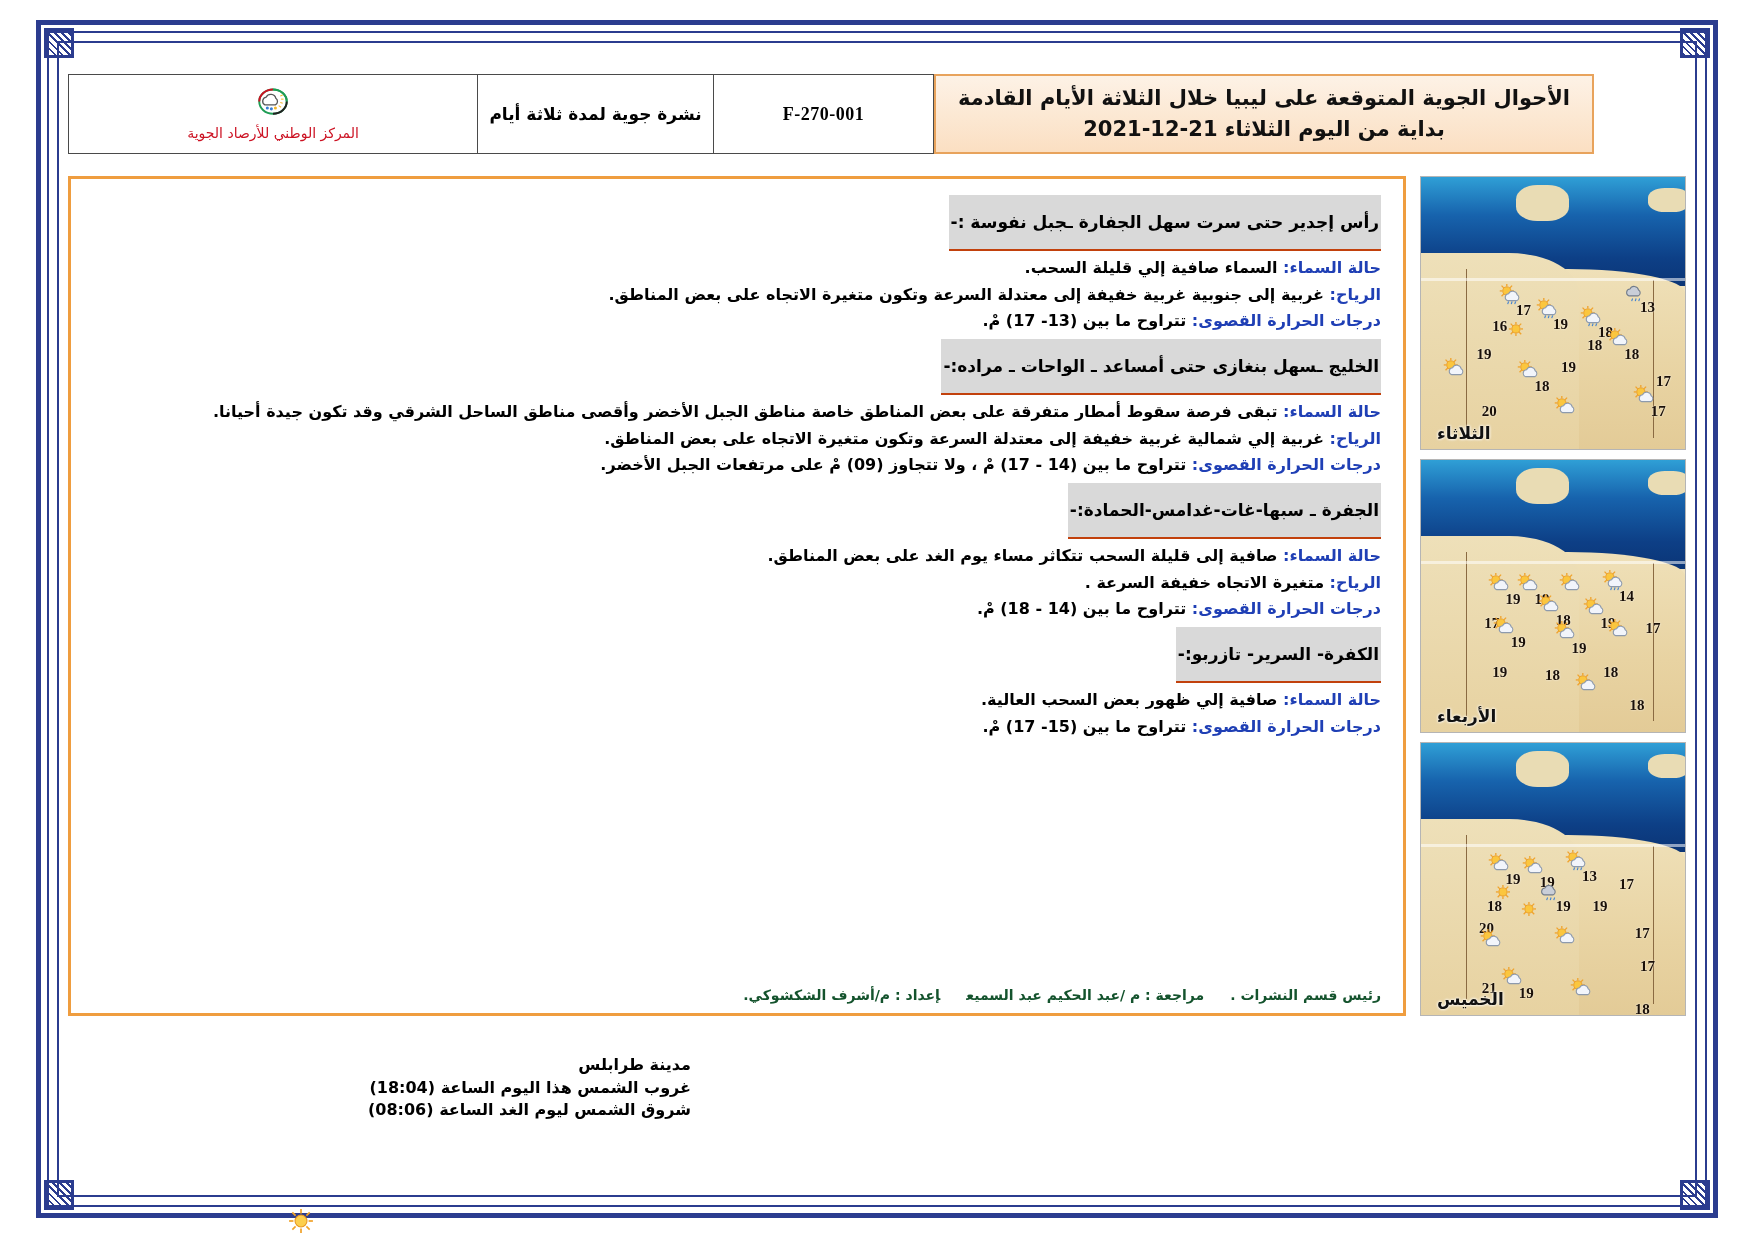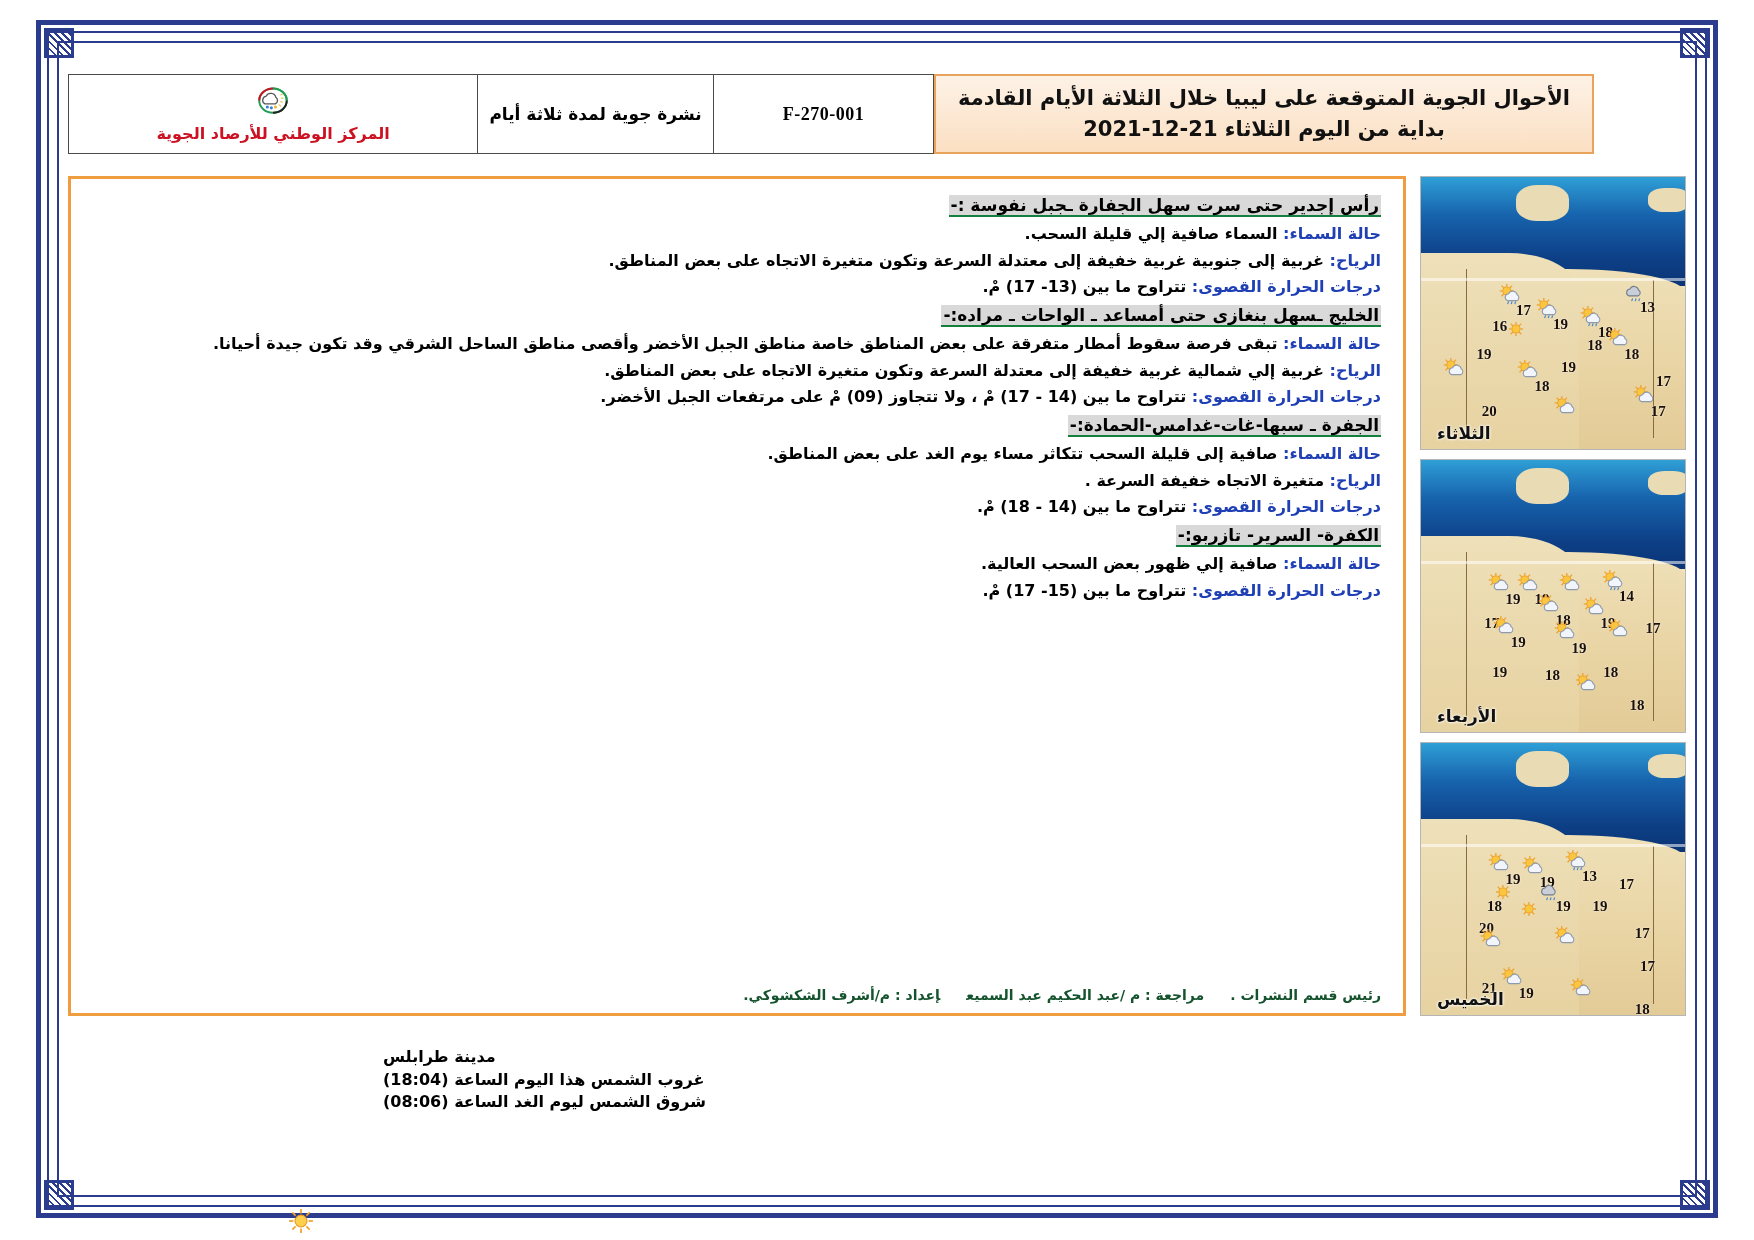--- a/index.html
+++ b/index.html
@@ -113,22 +113,22 @@
     font-size: 17px;
     color: #000;
   }
   .hdr-cell.brand {
     flex: 1 1 auto;
     flex-direction: column;
     gap: 4px;
   }
   .brand-name {
     font-family: "DejaVu Sans", "Liberation Sans", sans-serif;
-    font-weight: bold;
-    font-size: 16px;
+    font-weight: normal;
+    font-size: 14px;
     color: #cc1122;
     white-space: nowrap;
   }
 
   
   .body-row {
     display: flex;
     flex-direction: row;
     margin-top: 22px;
     height: 840px;
@@ -218,26 +218,26 @@
     margin-bottom: 16px;
   }
   .summary .lbl {
     text-decoration: underline;
     background: #d9d9d9;
   }
   .region { margin-bottom: 6px; }
   .region-head {
     display: inline-block;
     background: #d9d9d9;
-    border-bottom: 2px solid #15803d;
+    border-bottom: 2px solid #c2410c;
     font-family: "DejaVu Sans", "Liberation Sans", sans-serif;
     font-weight: bold;
     font-size: 17px;
     color: #000;
-    padding: 0 2px;
+    padding: 17px 2px;
     margin-bottom: 2px;
   }
   .region-head-wrap { text-align: right; }
   .line {
     font-family: "DejaVu Sans", "Liberation Sans", sans-serif;
     font-weight: bold;
     font-size: 16px;
     line-height: 1.48;
     color: #000;
     text-align: justify;
@@ -258,29 +258,28 @@
     font-family: "DejaVu Sans", "Liberation Sans", sans-serif;
     font-weight: bold;
     font-size: 14px;
     color: #14532d;
     white-space: nowrap;
   }
   .signature span { margin-left: 26px; }
 
   .sun-times {
     position: absolute;
-    left: 300px; bottom: 68px;
-    text-align: left;
+    left: 300px; bottom: 60px;
+    text-align: right;
     font-family: "DejaVu Sans", "Liberation Sans", sans-serif;
     font-weight: bold;
     font-size: 16px;
     line-height: 1.42;
     color: #000;
     direction: rtl;
-    margin-left: 15px;
   }
 </style>
 </head>
 <body>
 
 <div class="page">
 
   <div class="frame-outer"></div>
   <div class="frame-mid"></div>
   <div class="frame-inner"></div>

